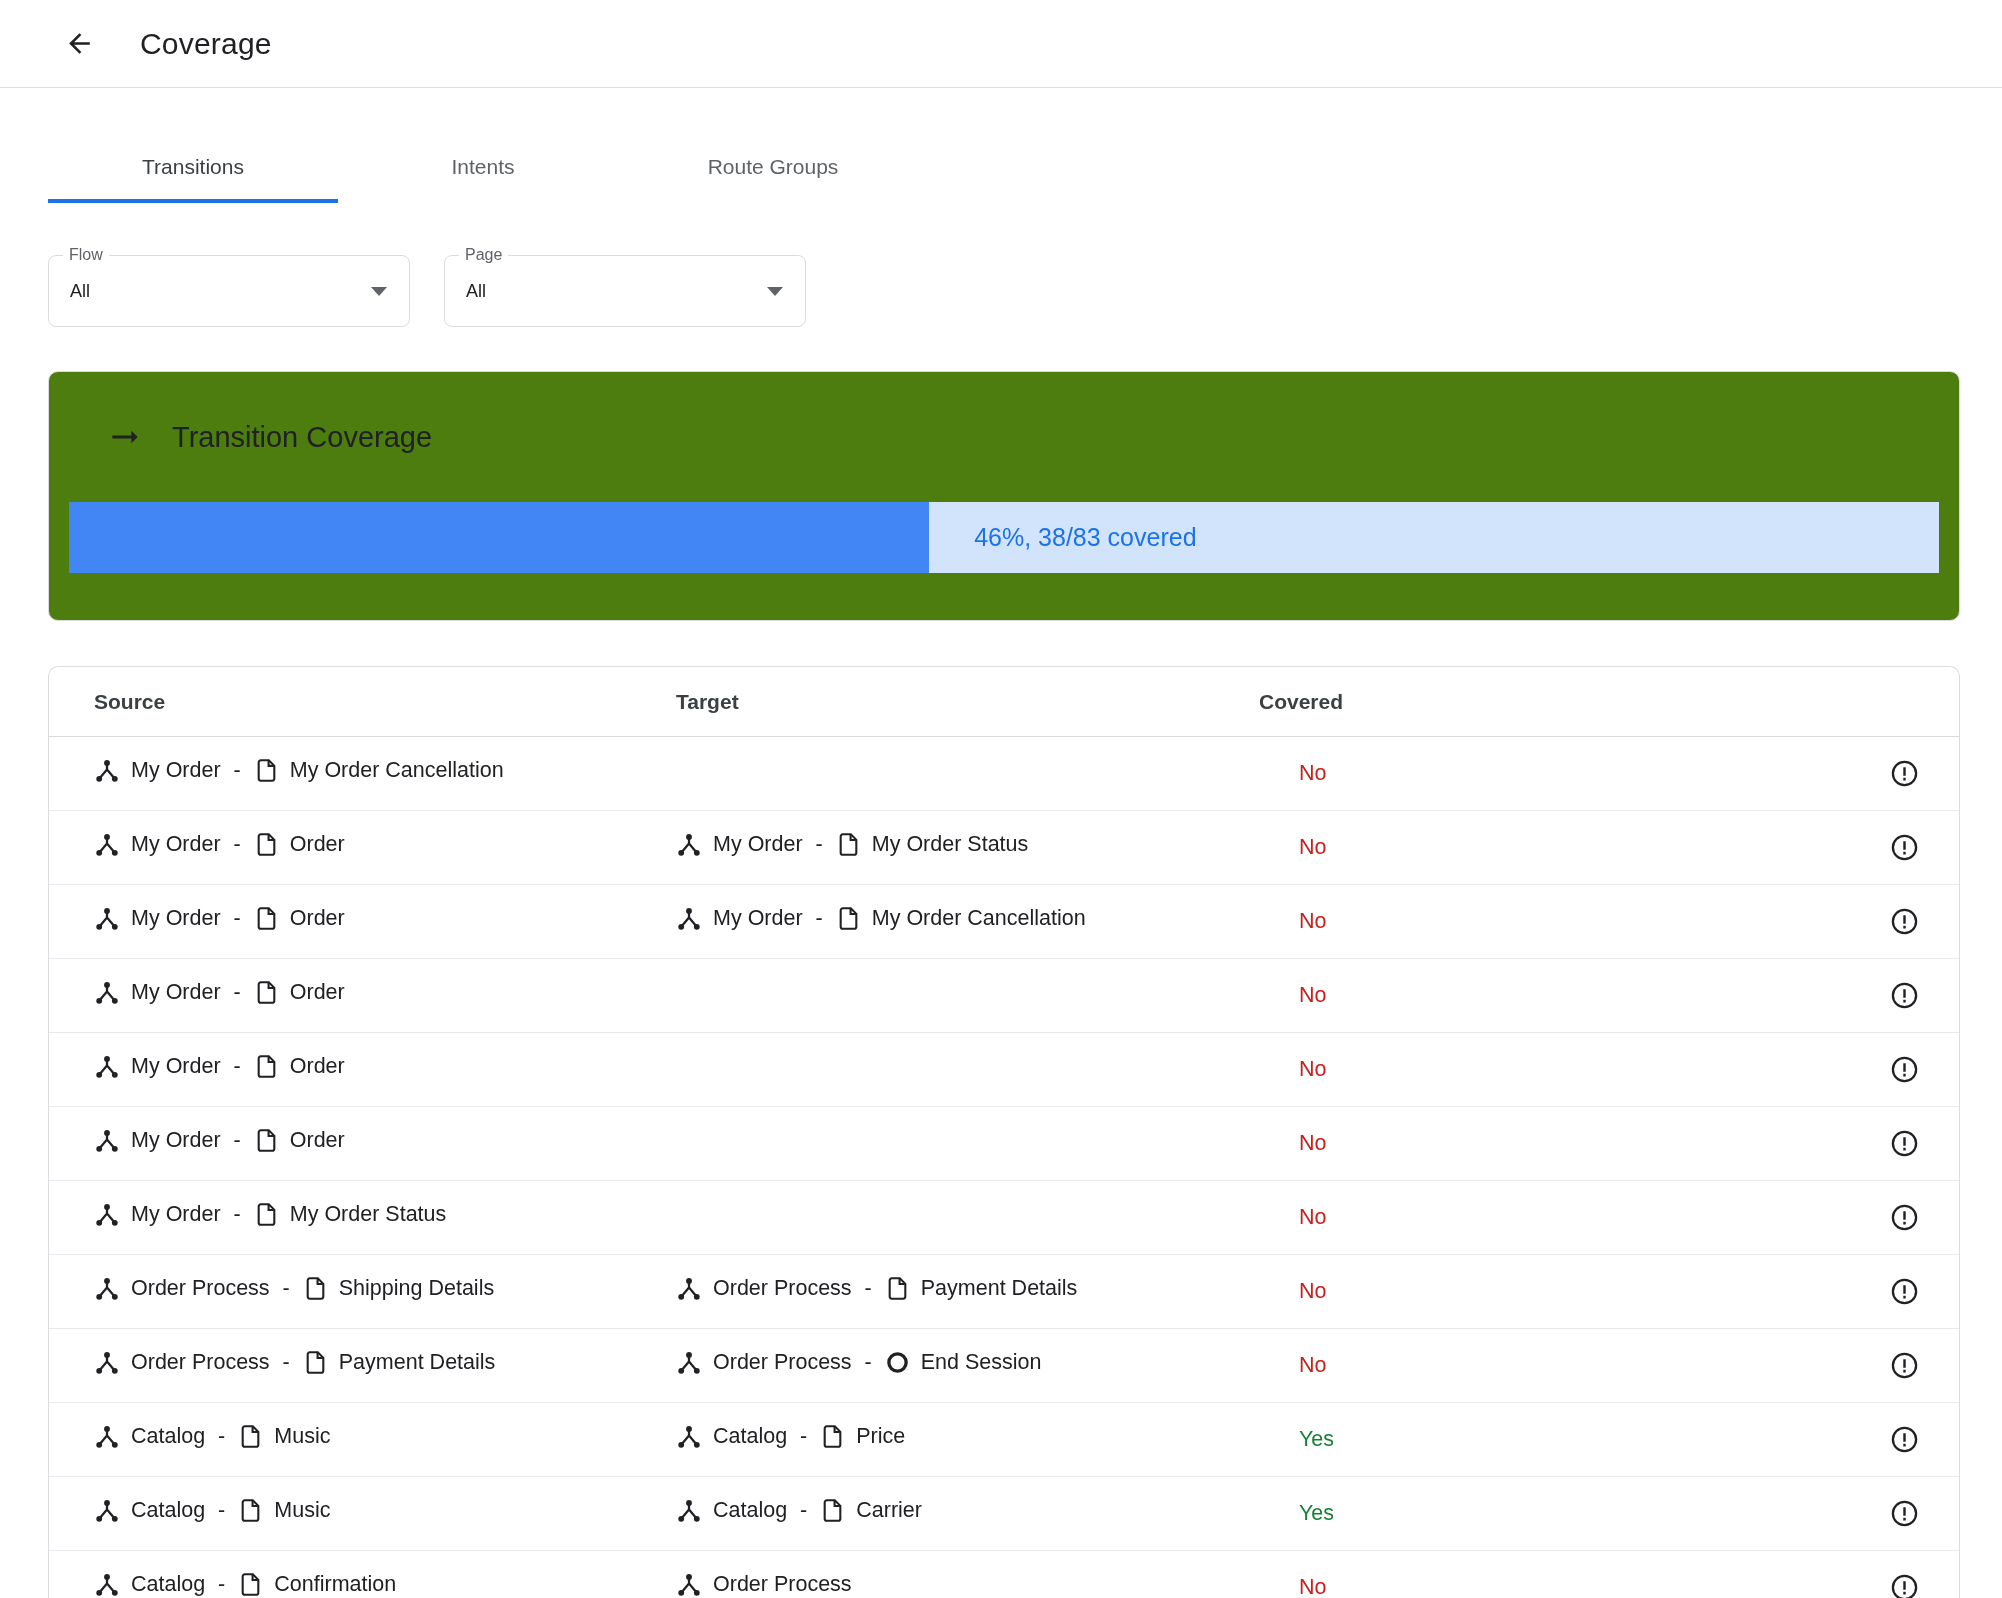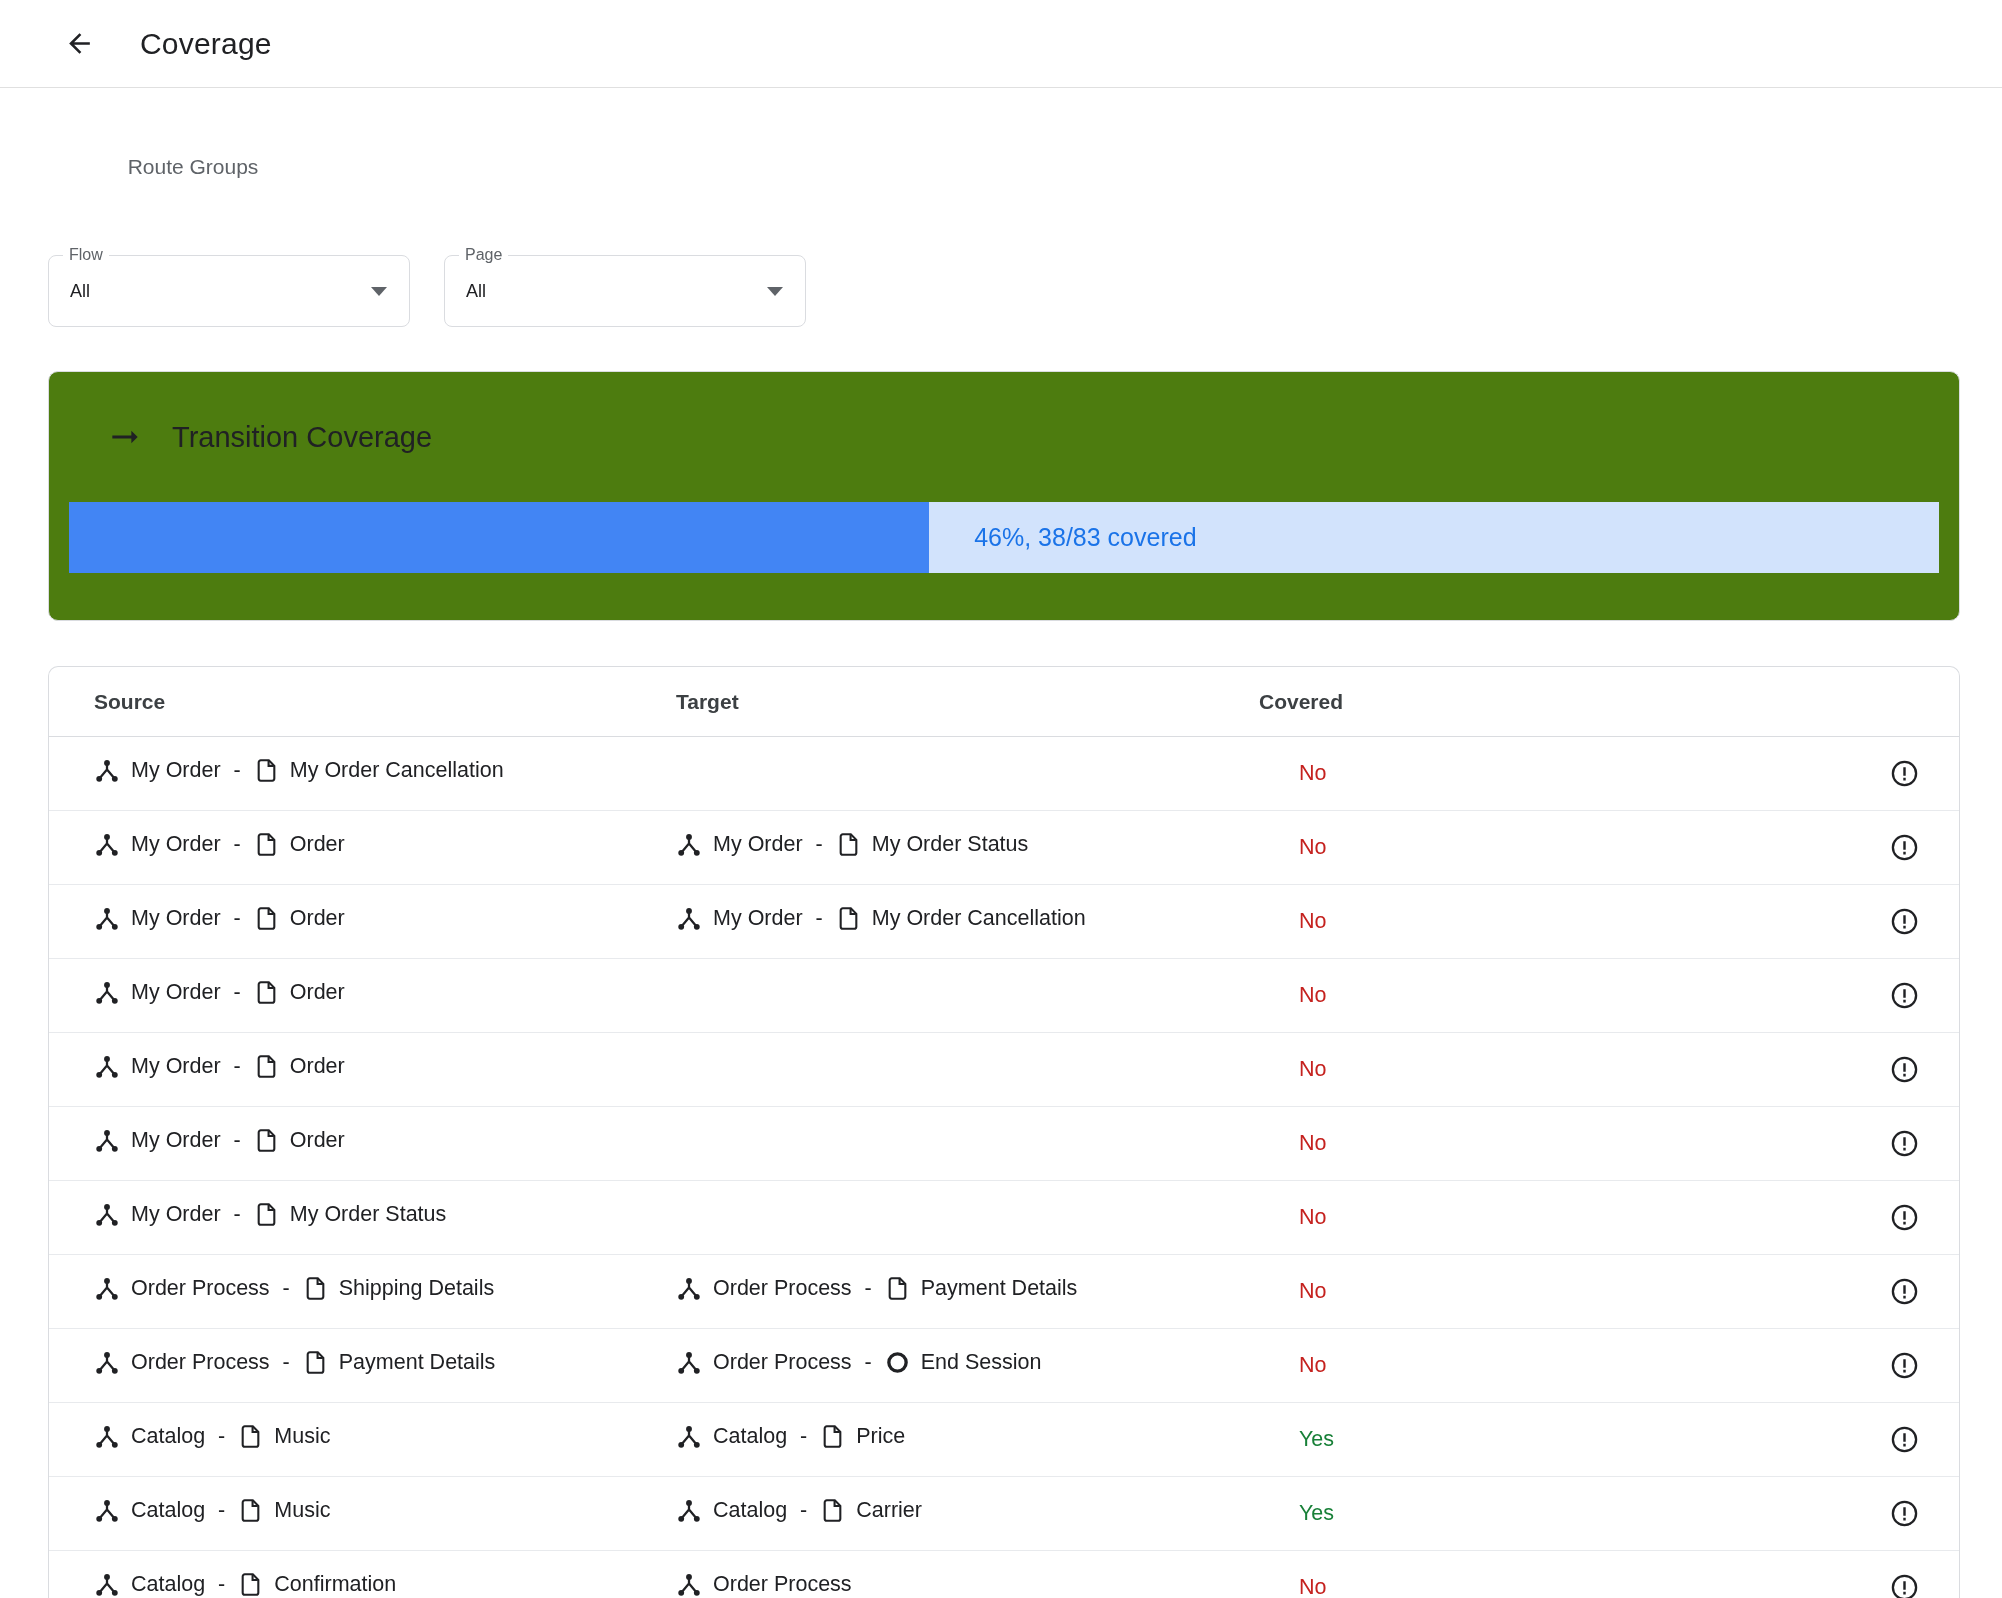--- a/index.html
+++ b/index.html
@@ -96,20 +96,22 @@
     <span style="display:flex">
       <svg width="31" height="31" viewBox="0 0 24 24">
           <path d="M20 11H7.83l5.59-5.59L12 4l-8 8 8 8 1.41-1.41L7.83 13H20v-2z" fill="#202124"></path>
         </svg>
     </span>
   </button>
   <h1 class="page-title">Coverage</h1>
 </header>
 
 <nav class="tabs">
+  <div class="tab active">Transitions</div>
+  <div class="tab">Intents</div>
   <div class="tab">Route Groups</div>
 </nav>
 
 <div class="filters">
   <div class="select">
     <span class="select-label">Flow</span>
     <span class="select-value">All</span>
     <span class="select-arrow"></span>
   </div>
   <div class="select">

